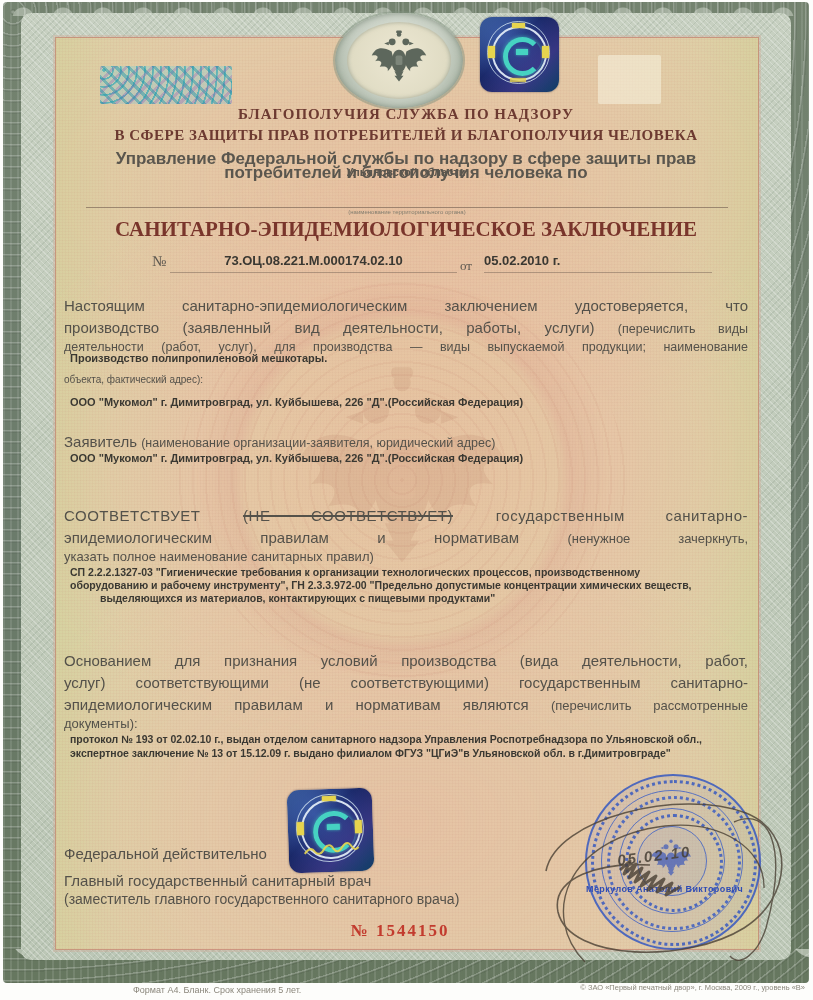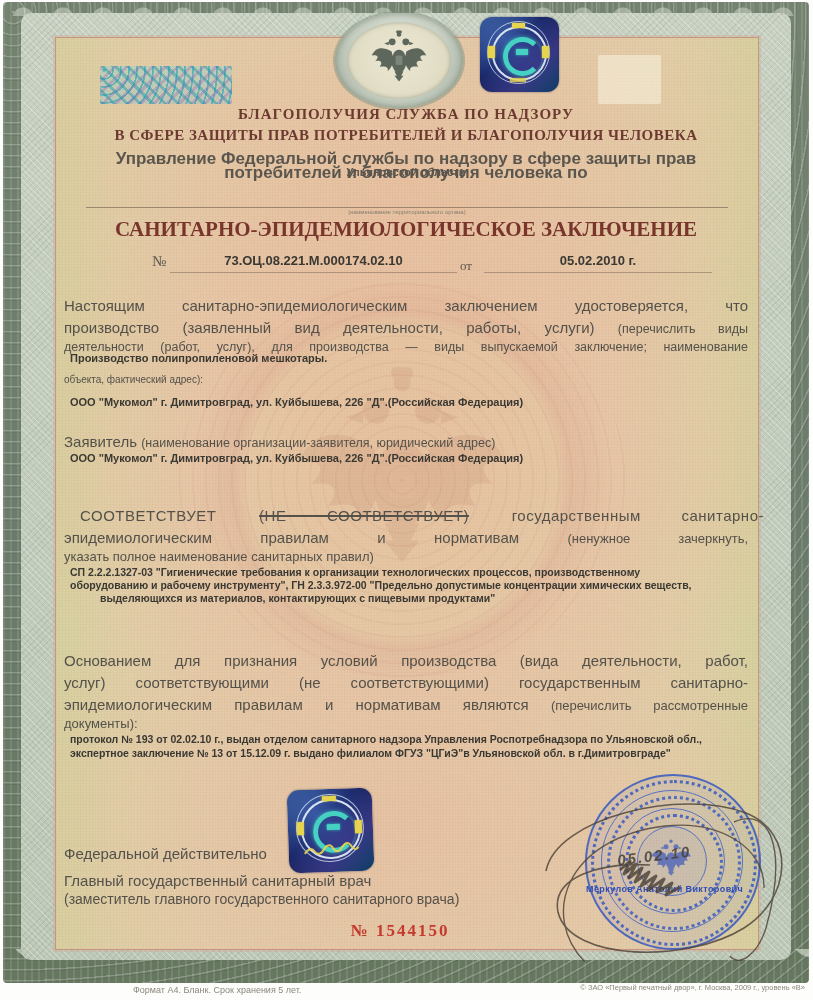--- a/index.html
+++ b/index.html
@@ -173,39 +173,39 @@
   <div class="rule" style="left:86px;top:207px;width:642px;"></div>
   <div class="t" style="left:86px;top:209px;width:642px;text-align:center;font-size:6px;color:#837d6e;">(наименование территориального органа)</div>
 
   <div class="t" style="left:56px;top:217px;width:700px;text-align:center;font-family:'Liberation Serif',serif;font-weight:bold;font-size:21px;color:#79352b;">САНИТАРНО-ЭПИДЕМИОЛОГИЧЕСКОЕ ЗАКЛЮЧЕНИЕ</div>
 
   <div class="t" style="left:152px;top:253px;font-family:'Liberation Serif',serif;font-size:15px;color:#5a564e;">№</div>
   <div class="rule" style="left:170px;top:272px;width:287px;border-top-color:rgba(120,100,85,0.5);"></div>
   <div class="t typed" style="left:170px;top:253px;width:287px;text-align:center;font-size:13px;">73.ОЦ.08.221.М.000174.02.10</div>
   <div class="t" style="left:460px;top:258px;font-family:'Liberation Serif',serif;font-size:13px;color:#5a564e;">от</div>
   <div class="rule" style="left:484px;top:272px;width:228px;border-top-color:rgba(120,100,85,0.5);"></div>
-  <div class="t typed" style="left:484px;top:253px;width:228px;text-align:center;font-size:13px;">05.02.2010 г.</div>
+  <div class="t typed" style="left:484px;top:253px;width:228px;font-size:13px;">05.02.2010 г.</div>
 
   <div class="t gray jline" style="left:64px;top:297px;width:684px;font-size:15px;">Настоящим санитарно-эпидемиологическим заключением удостоверяется, что</div>
   <div class="t gray jline" style="left:64px;top:319px;width:684px;font-size:15px;">
     <span>производство (заявленный вид деятельности, работы, услуги)</span>
     <span style="font-size:12.5px;">(перечислить виды</span>
   </div>
-  <div class="t gray jline" style="left:64px;top:340px;width:684px;font-size:12.5px;">деятельности (работ, услуг), для производства — виды выпускаемой заключение; наименование</div>
+  <div class="t gray jline" style="left:64px;top:340px;width:684px;font-size:12.5px;">деятельности (работ, услуг), для производства — виды выпускаемой продукции; наименование</div>
   <div class="t gray" style="left:64px;top:374px;font-size:10px;">объекта, фактический адрес):</div>
   <div class="t typed" style="left:70px;top:352px;font-size:11px;">Производство полипропиленовой мешкотары.</div>
   <div class="t typed" style="left:70px;top:396px;font-size:11px;">ООО "Мукомол" г. Димитровград, ул. Куйбышева, 226 "Д".(Российская Федерация)</div>
 
   <div class="t gray" style="left:64px;top:433px;font-size:15px;">
     <span>Заявитель</span>
     <span style="font-size:12.5px;">(наименование организации-заявителя, юридический адрес)</span>
   </div>
   <div class="t typed" style="left:70px;top:452px;font-size:11px;">ООО "Мукомол" г. Димитровград, ул. Куйбышева, 226 "Д".(Российская Федерация)</div>
 
-  <div class="t gray jline" style="left:64px;top:507px;width:684px;font-size:15px;letter-spacing:0.5px;margin-left:16px;">
+  <div class="t gray jline" style="left:64px;top:507px;width:684px;font-size:15px;letter-spacing:0.5px;">
     <span>СООТВЕТСТВУЕТ</span>
     <span class="strike">(НЕ  СООТВЕТСТВУЕТ)</span>
     <span>государственным  санитарно-</span>
   </div>
   <div class="t gray jline" style="left:64px;top:529px;width:684px;font-size:15px;">
     <span>эпидемиологическим  правилам  и  нормативам</span>
     <span style="font-size:13px;">(ненужное  зачеркнуть,</span>
   </div>
   <div class="t gray" style="left:64px;top:549px;font-size:13px;">указать полное наименование санитарных правил)</div>
   <div class="t typed" style="left:70px;top:566px;font-size:10.5px;">СП 2.2.2.1327-03 "Гигиенические требования к организации технологических процессов, производственному</div>

